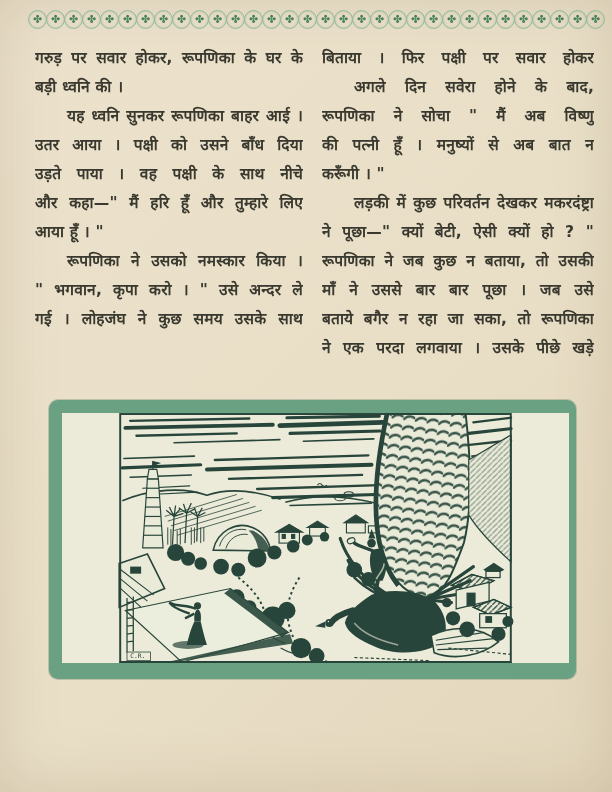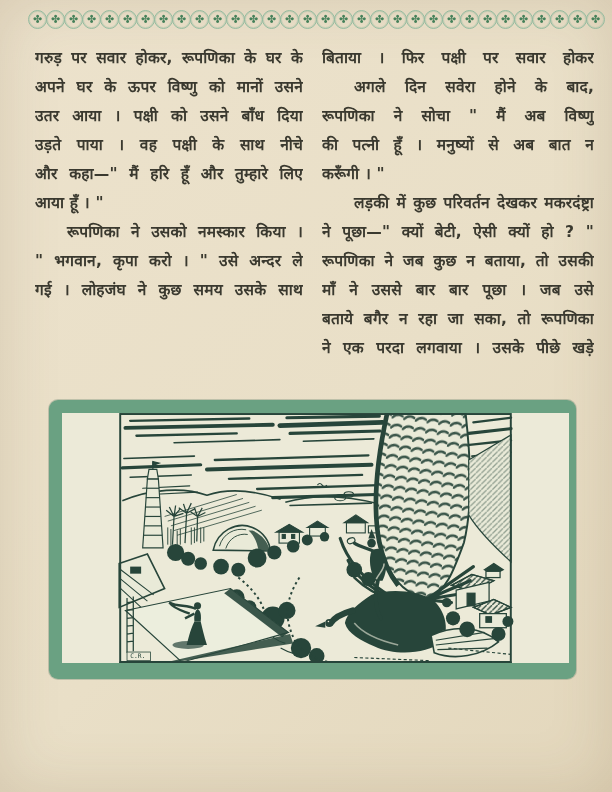--- a/index.html
+++ b/index.html
@@ -74,21 +74,22 @@
     <span class="orn-cell">✤</span>
     <span class="orn-cell">✤</span>
     <span class="orn-cell">✤</span>
     <span class="orn-cell">✤</span>
     <span class="orn-cell">✤</span>
     <span class="orn-cell">✤</span>
   </div>
 
 <div class="text-col col-left">
     <div class="line j">गरुड़ पर सवार होकर, रूपणिका के घर के</div>
-    <div class="line j">अपने घर के ऊपर विष्णु को मानों उसने</div>
+    <div class="line">बड़ी ध्वनि की ।</div>
+    <div class="line j ind">यह ध्वनि सुनकर रूपणिका बाहर आई ।</div>
     <div class="line j">उतर आया ।  पक्षी को उसने बाँध दिया</div>
     <div class="line j">उड़ते पाया ।  वह पक्षी के साथ नीचे</div>
     <div class="line j">और कहा—" मैं हरि हूँ और तुम्हारे लिए</div>
     <div class="line">आया हूँ । "</div>
     <div class="line j ind">रूपणिका ने उसको नमस्कार किया ।</div>
     <div class="line j">" भगवान, कृपा करो । "  उसे अन्दर ले</div>
     <div class="line j">गई ।  लोहजंघ ने कुछ समय उसके साथ</div>
   </div>
 
 <div class="text-col col-right">

